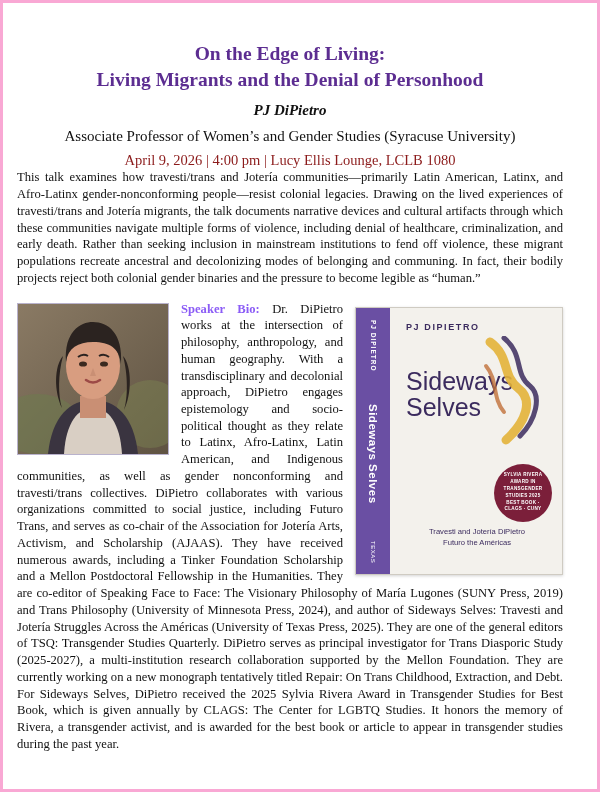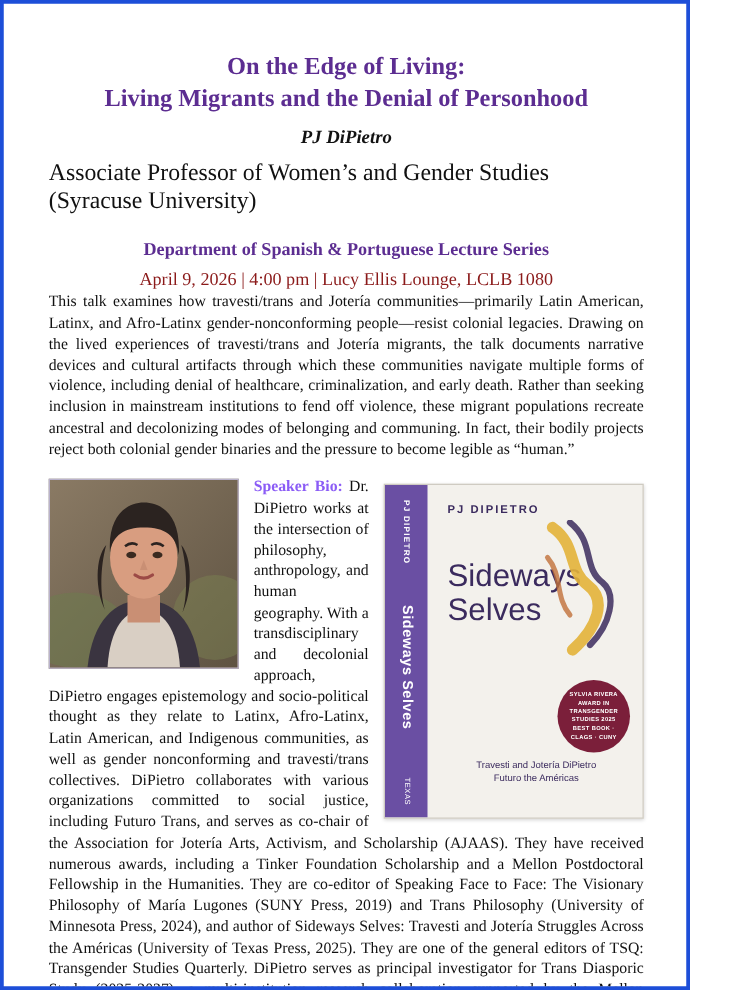--- a/index.html
+++ b/index.html
@@ -9,46 +9,47 @@
   }
   body {
     width: 600px;
     height: 792px;
     background: #ffffff;
     font-family: "Liberation Serif", serif;
     color: #1a1a1a;
   }
   .poster {
     position: relative;
-    width: 552px;
+    width: 600px;
     height: 792px;
-    border: 3px solid #1d4ed8;
+    border: 3px solid #f9a8d4;
     background: #ffffff;
-    padding: 26px 34px 10px 36px;
+    padding: 26px 34px 10px 14px;
     overflow: hidden;
   }
   .title {
     text-align: center;
     color: #5c2d91;
     font-weight: bold;
     font-size: 19.5px;
     line-height: 1.32;
     margin: 12px 0 0 0;
   }
   .title .line2 { display: block; }
   .speaker-name {
     text-align: center;
     font-weight: bold;
     font-style: italic;
     font-size: 15px;
     color: #111;
     margin-top: 10px;
   }
   .speaker-affil {
-    font-size: 19px;
+    text-align: center;
+    font-size: 15px;
     color: #111;
     margin-top: 9px;
   }
   .series {
     text-align: center;
     color: #5c2d91;
     font-weight: bold;
     font-size: 14.5px;
     margin-top: 20px;
   }
@@ -206,21 +207,20 @@
 <div class="poster">
 
   <h1 class="title">
     <span>On the Edge of Living:</span>
     <span class="line2">Living Migrants and the Denial of Personhood</span>
   </h1>
 
   <div class="speaker-name">PJ DiPietro</div>
   <div class="speaker-affil">Associate Professor of Women’s and Gender Studies (Syracuse University)</div>
 
-  <div class="series">Department of Spanish &amp; Portuguese Lecture Series</div>
   <div class="details">April 9, 2026  |  4:00 pm  |  Lucy Ellis Lounge, LCLB 1080</div>
 
   <div class="abstract">This talk examines how travesti/trans and Jotería communities—primarily Latin American, Latinx, and Afro-Latinx gender-nonconforming people—resist colonial legacies. Drawing on the lived experiences of travesti/trans and Jotería migrants, the talk documents narrative devices and cultural artifacts through which these communities navigate multiple forms of violence, including denial of healthcare, criminalization, and early death. Rather than seeking inclusion in mainstream institutions to fend off violence, these migrant populations recreate ancestral and decolonizing modes of belonging and communing. In fact, their bodily projects reject both colonial gender binaries and the pressure to become legible as “human.”</div>
 
   <div class="bio-section">
 
     <div class="portrait">
       <svg width="150" height="150" viewBox="0 0 150 150">
         <defs>
           <linearGradient id="bg" x1="0" y1="0" x2="1" y2="1">

